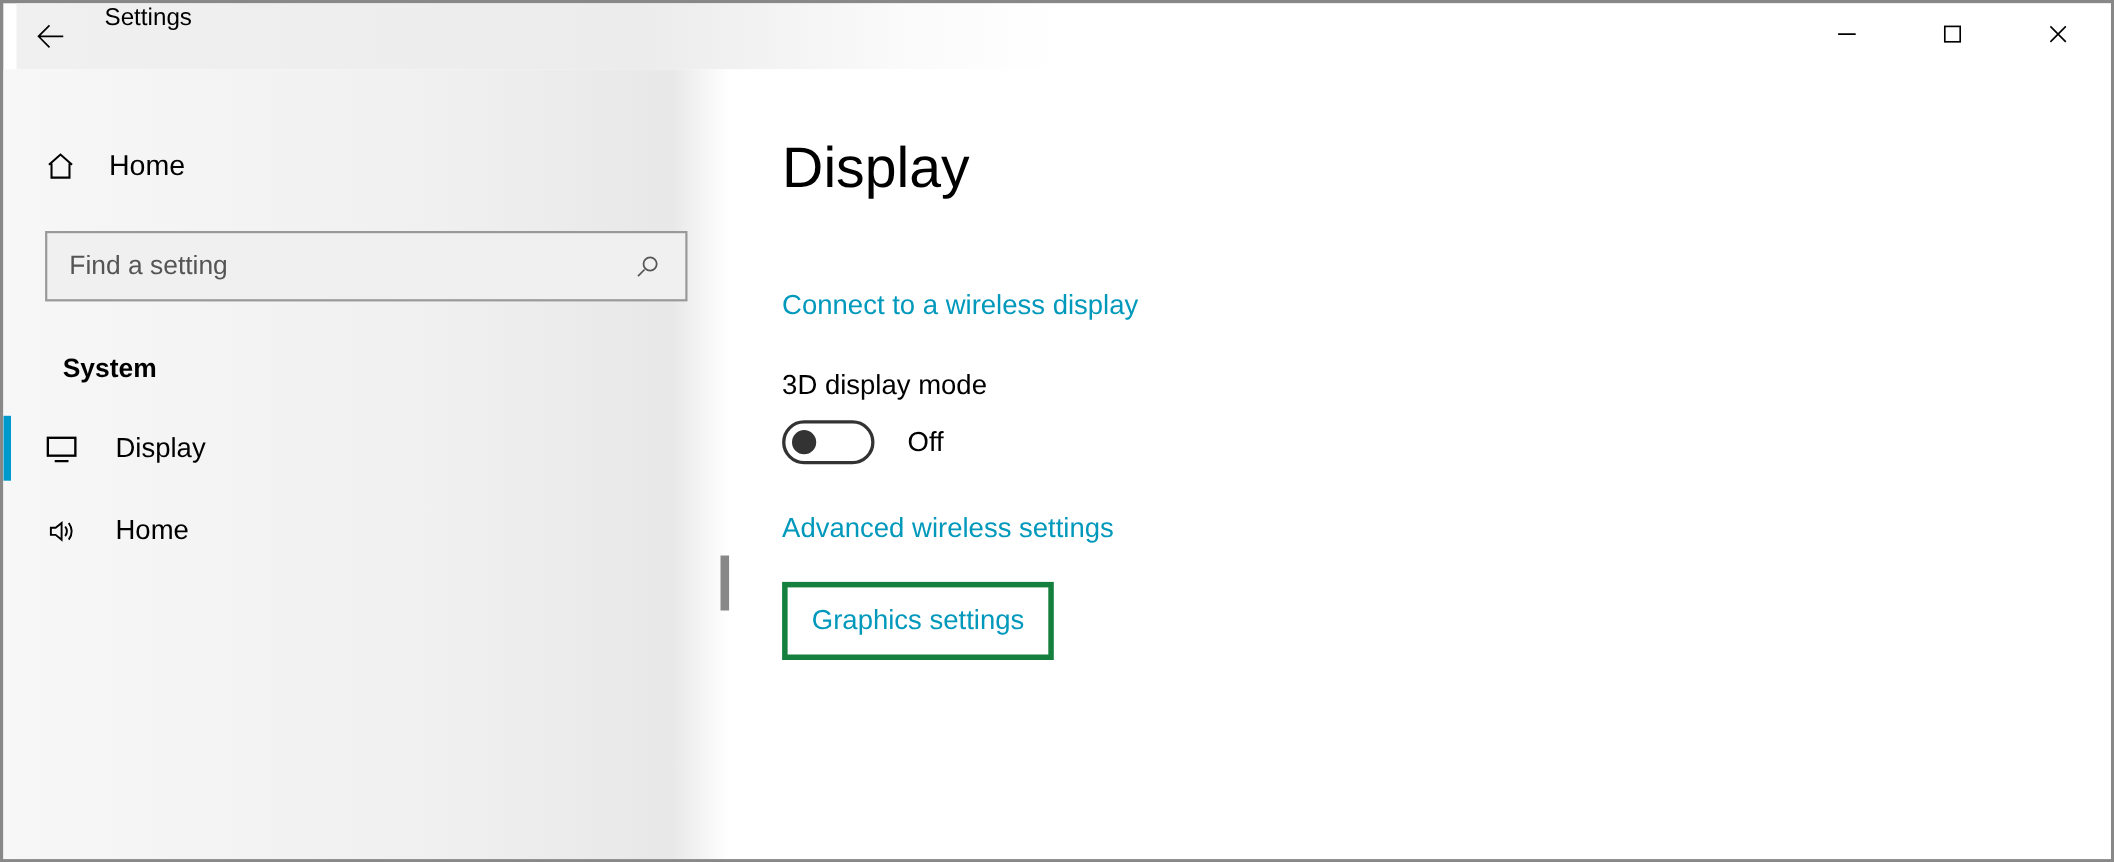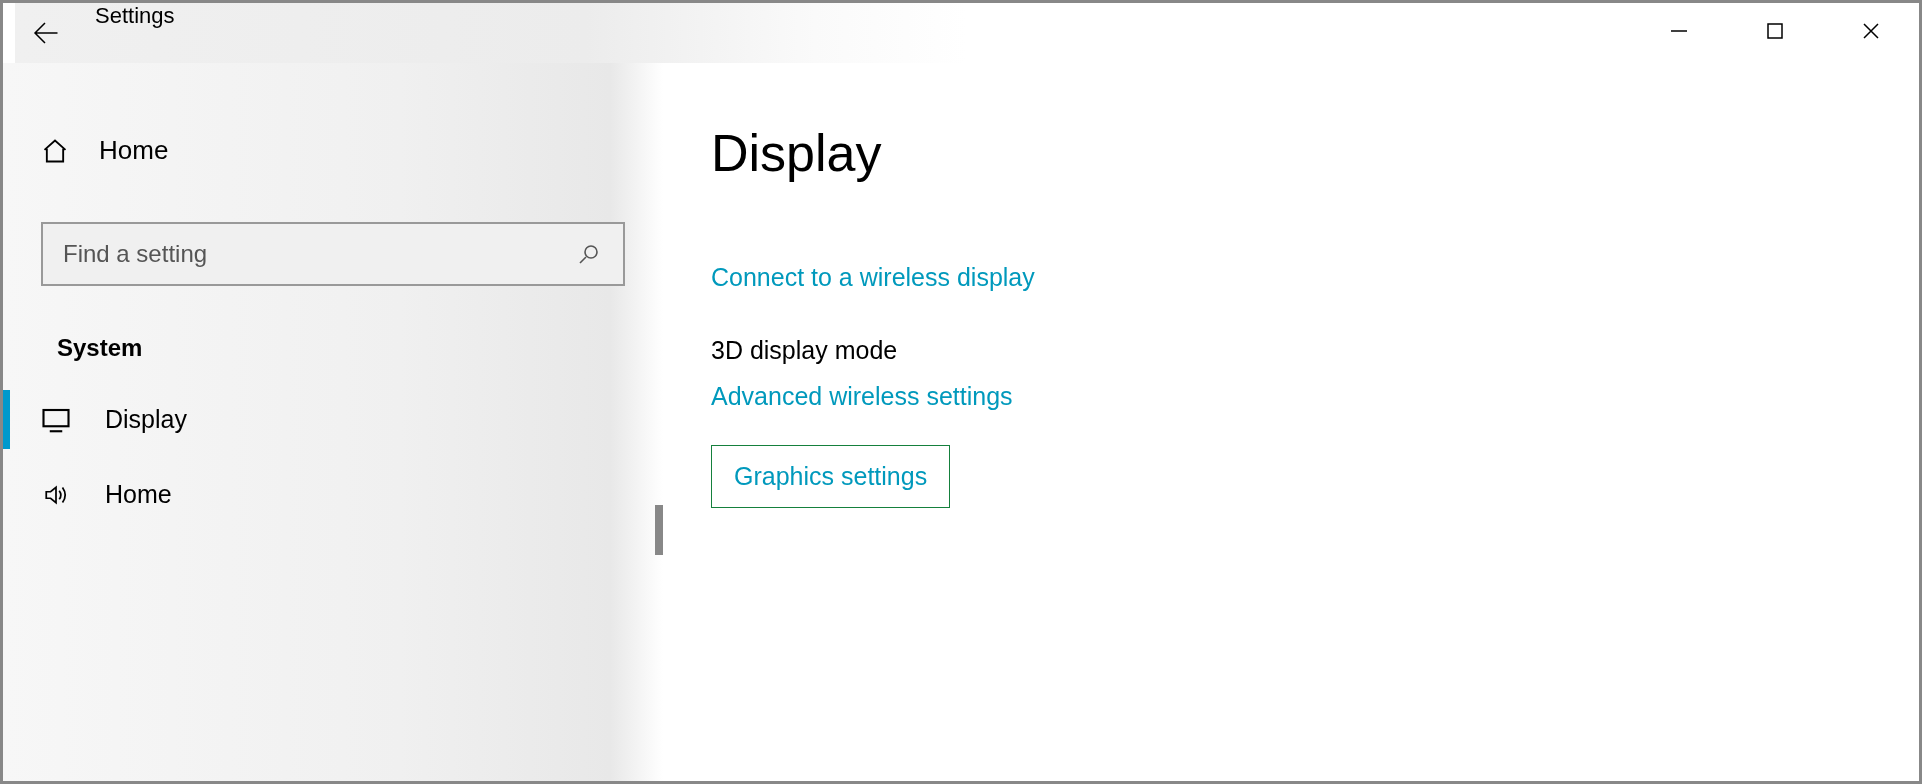--- a/index.html
+++ b/index.html
@@ -51,21 +51,21 @@
     }
     .home-row {
       display: flex; align-items: center;
       padding: 12px 38px;
       gap: 30px;
     }
     .home-row .icon { width: 28px; height: 28px; }
     .home-row span { font-size: 26px; color: #000; font-weight: 400; }
 
     .search-wrap {
-      margin: 44px 38px 0;
+      margin: 32px 38px 0;
     }
     .search-box {
       position: relative;
       border: 2px solid #999;
       height: 64px;
       display: flex; align-items: center;
       background: #f0f0f0;
     }
     .search-box input {
       flex: 1;
@@ -149,21 +149,21 @@
     .toggle .knob {
       position: absolute;
       left: 6px; top: 50%; transform: translateY(-50%);
       width: 22px; height: 22px;
       background: #333;
       border-radius: 50%;
     }
     .toggle-label { font-size: 25px; color: #000; }
 
     .highlight-box {
-      border: 1px solid #15803d;
+      border: 5px solid #15803d;
       padding: 16px 22px;
       display: inline-block;
       margin-top: -10px;
     }
     .highlight-box .link { margin: 0; }
   </style>
 </head>
 <body>
 
 <div class="titlebar">
@@ -239,19 +239,25 @@
 
   <div class="scroll-thumb"></div>
 </div>
 
 <div class="content">
   <h1 class="page-title">Display</h1>
 
   <a class="link">Connect to a wireless display</a>
 
   <div class="subheading">3D display mode</div>
+  <div class="toggle-row">
+    <div class="toggle">
+      <div class="knob"></div>
+    </div>
+    <span class="toggle-label">Off</span>
+  </div>
 
   <a class="link">Advanced wireless settings</a>
   <br>
   <div class="highlight-box">
     <a class="link">Graphics settings</a>
   </div>
 </div>
 
 </body></html>

